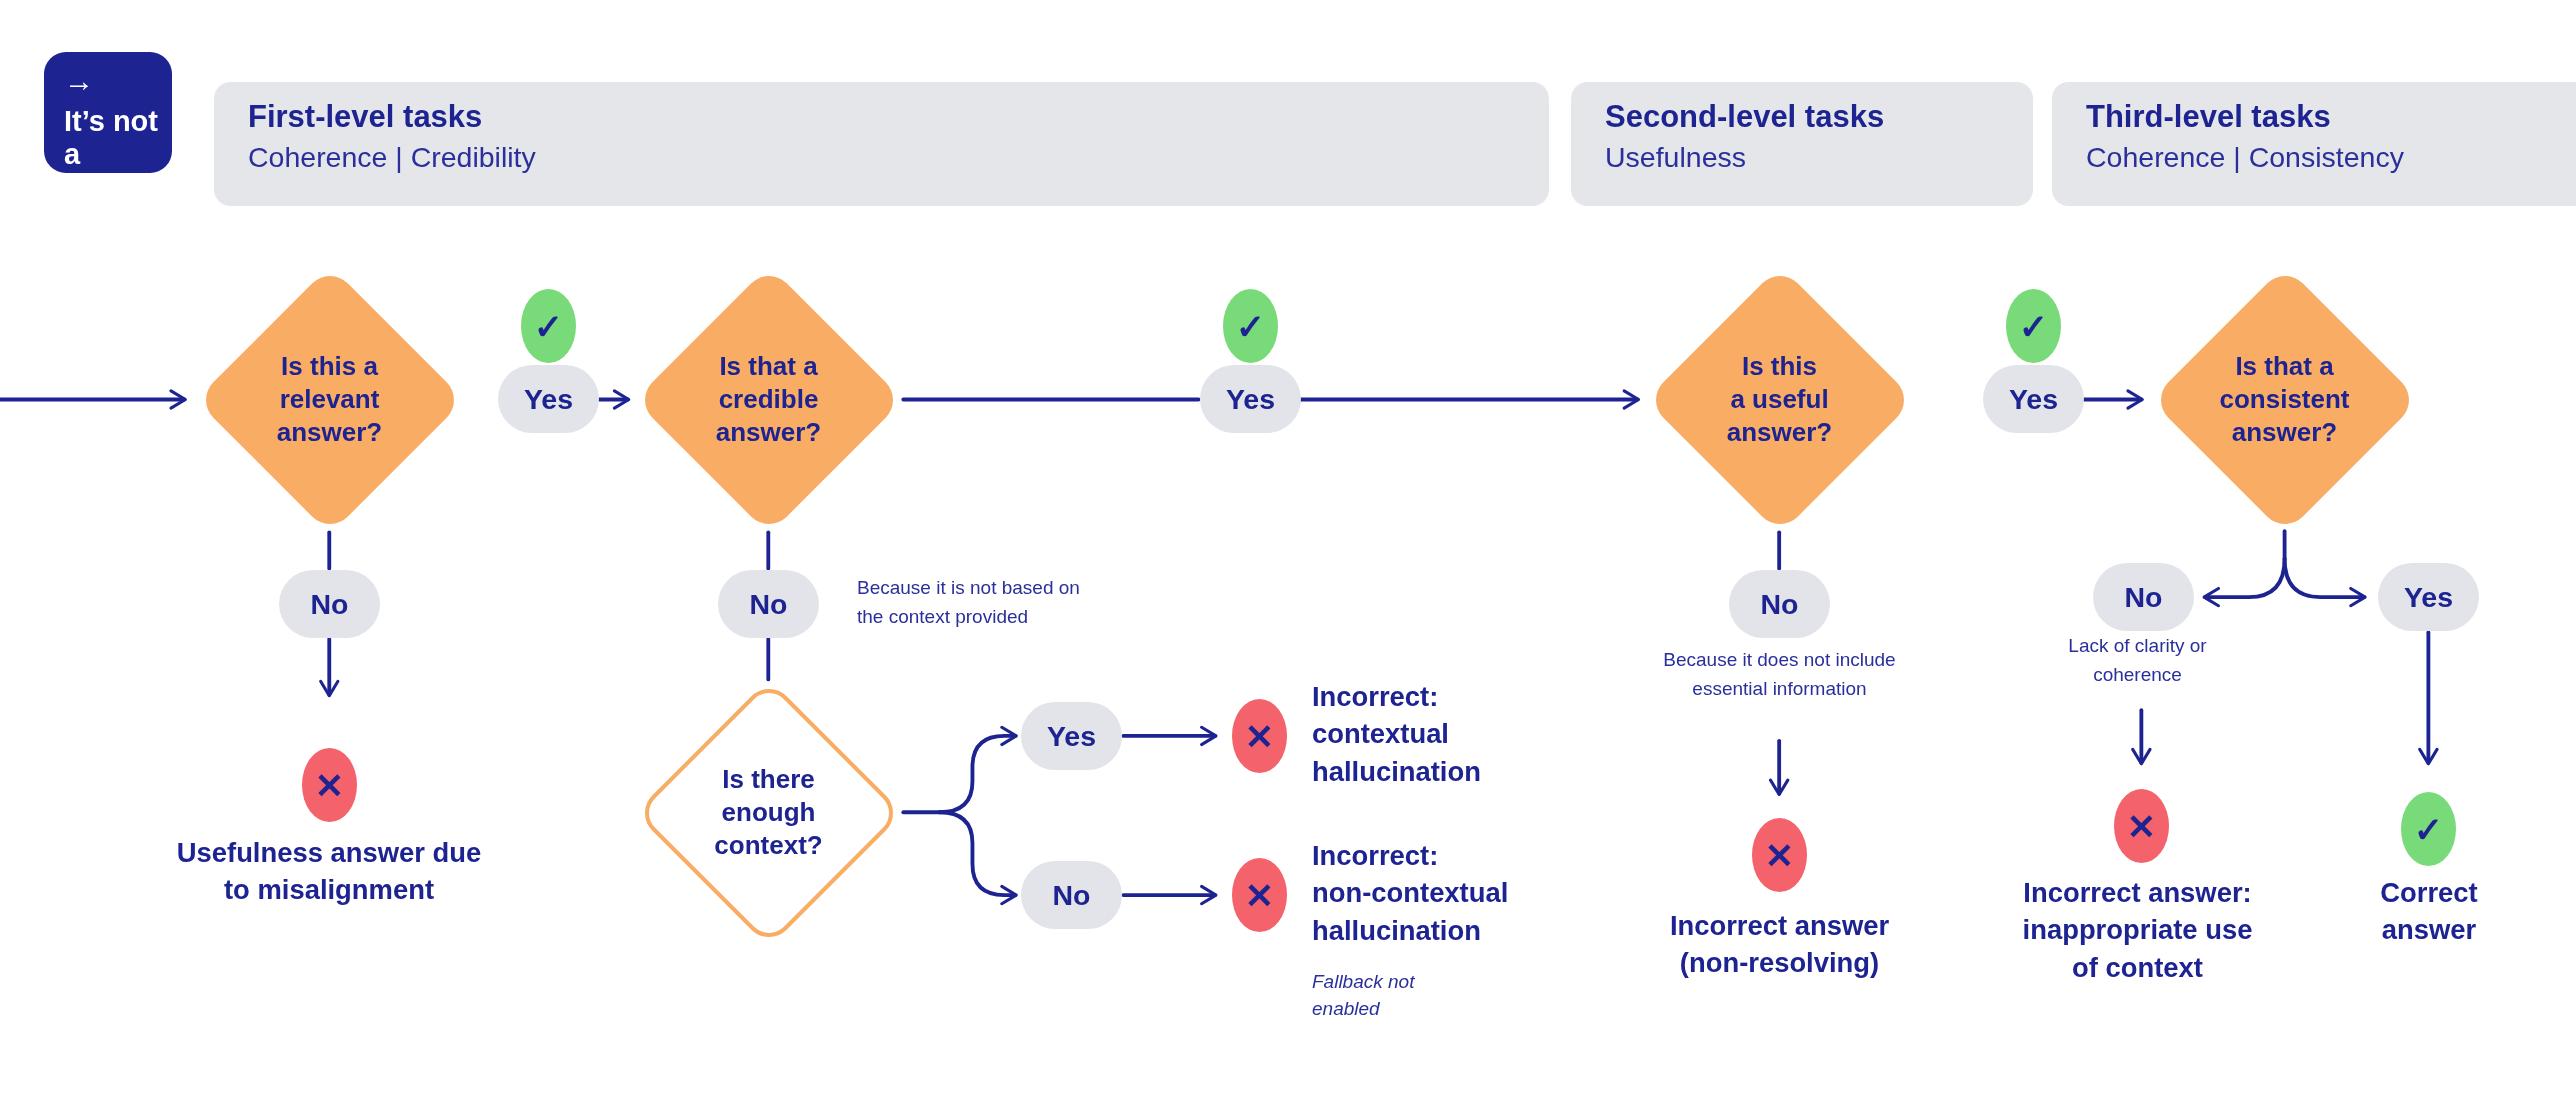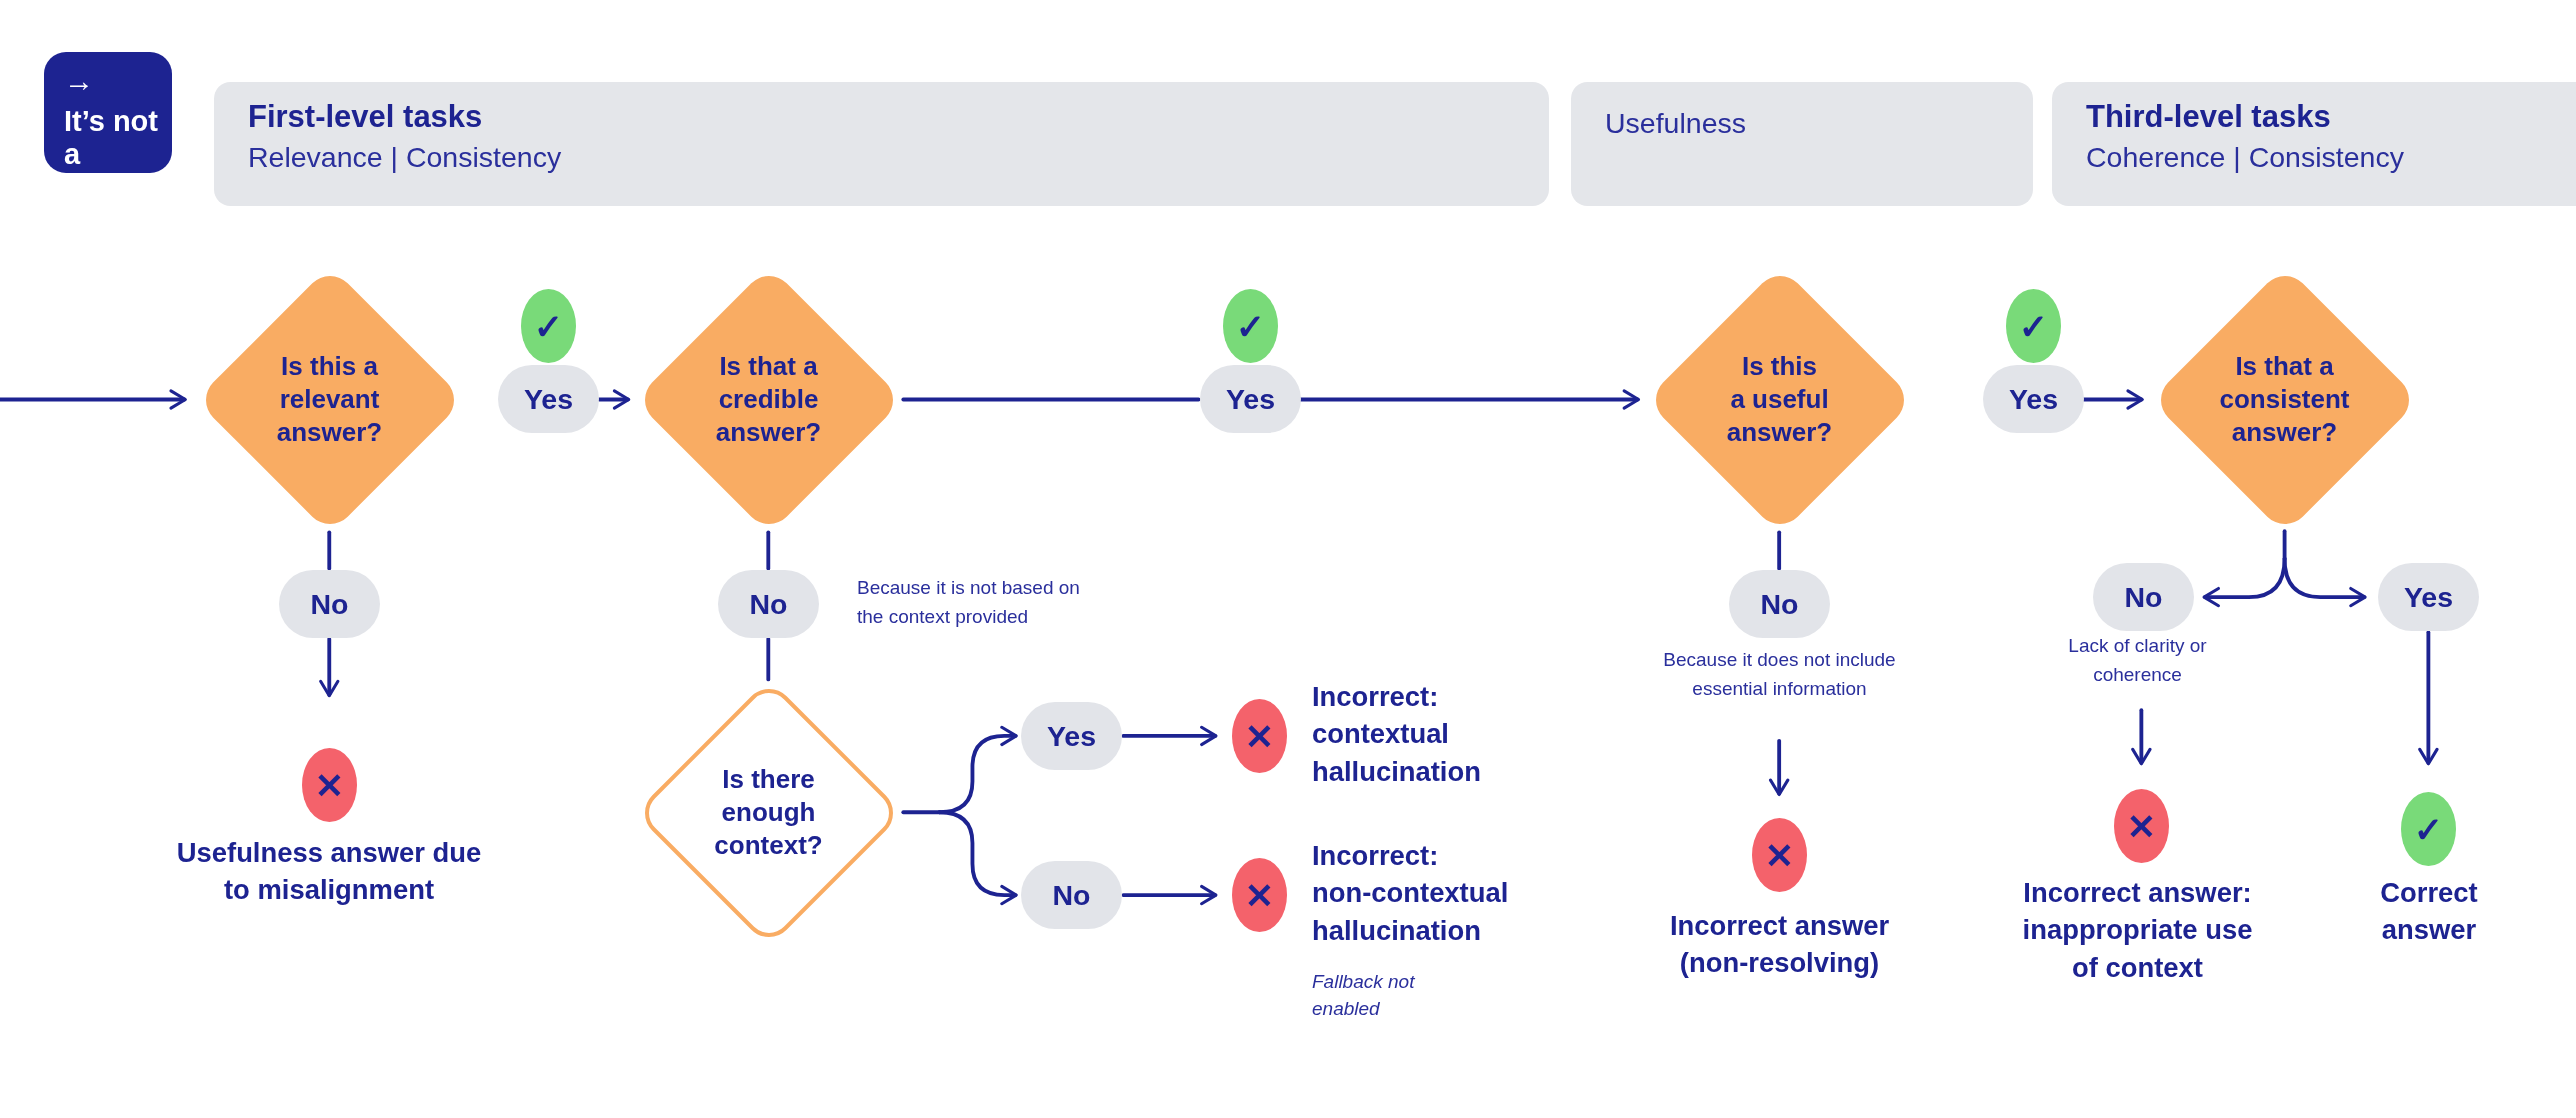--- a/index.html
+++ b/index.html
@@ -96,23 +96,24 @@
   </svg>
 
   <div class="brand-badge">
     <div class="brand-arrow">→</div>
     <div class="brand-line1">It’s not a</div>
     <div class="brand-line2">fallback</div>
   </div>
 
   <div class="panel" style="left:214px;width:1335px;">
     <div class="panel-title">First-level tasks</div>
-    <div class="panel-sub">Relevance | Consistency</div>
+    <div class="panel-sub">Coherence | Credibility</div>
   </div>
   <div class="panel" style="left:1571px;width:462px;">
+    <div class="panel-title">Second-level tasks</div>
     <div class="panel-sub">Usefulness</div>
   </div>
   <div class="panel" style="left:2052px;width:553px;">
     <div class="panel-title">Third-level tasks</div>
     <div class="panel-sub">Coherence | Consistency</div>
   </div>
 
   <div class="diamond" style="left:195px;top:265px;">
     <div class="shape"></div>
     <div class="q">Is this a

